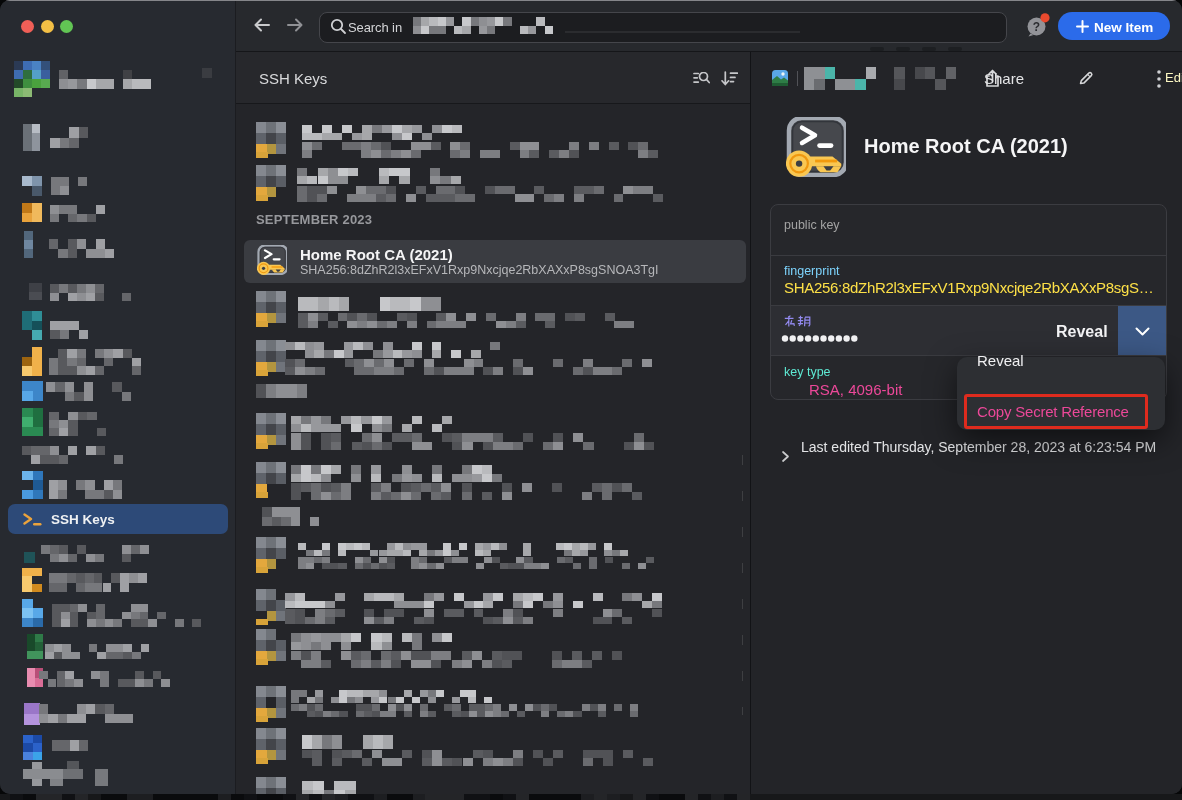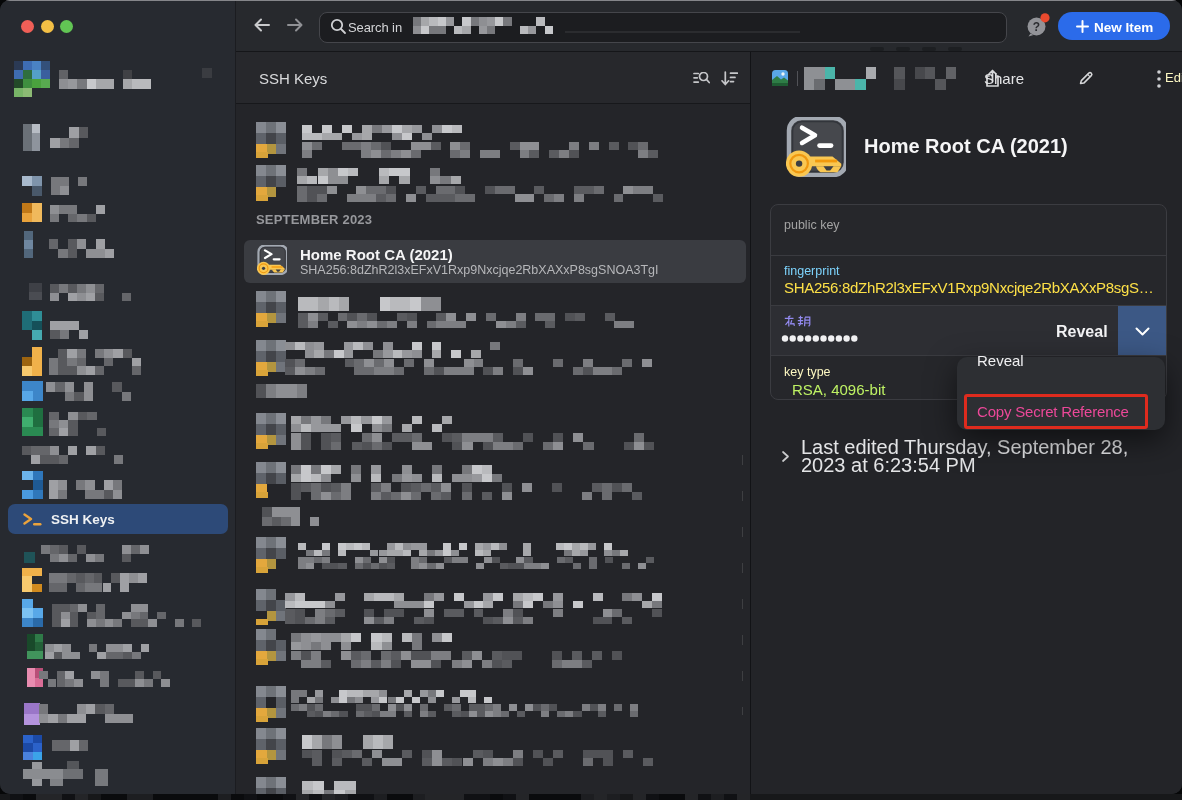--- a/index.html
+++ b/index.html
@@ -1516,30 +1516,30 @@
       <circle cx="50.2" cy="4.5" r="3.2" fill="#f0f0f2"></circle>
       <circle cx="57.9" cy="4.5" r="3.2" fill="#f0f0f2"></circle>
       <circle cx="65.6" cy="4.5" r="3.2" fill="#f0f0f2"></circle>
       <circle cx="73.3" cy="4.5" r="3.2" fill="#f0f0f2"></circle>
     </svg>
 <div class="txt" style="left:1056px;top:323px;font-size:16px;font-weight:700;color:#f2f2f4">Reveal</div>
 <div class="ab" style="left:1118px;top:306px;width:48px;height:49px;background:#3c5885"></div>
 <svg class="ab" style="left:1135px;top:327px" width="15" height="9" viewBox="0 0 15 9">
 <path d="M1.5 1.5 L7.5 7.5 L13.5 1.5" stroke="#fff" stroke-width="2" fill="none" stroke-linecap="round" stroke-linejoin="round"></path>
     </svg>
-<div class="txt" style="left:784px;top:365px;font-size:12.5px;color:#fef9c3">key type</div>
-<div class="txt" style="left:792px;top:381px;font-size:15px;color:#bef264">RSA, 4096-bit</div>
+<div class="txt" style="left:784px;top:365px;font-size:12.5px;color:#5eead4">key type</div>
+<div class="txt" style="left:809px;top:381px;font-size:15px;color:#ec4899">RSA, 4096-bit</div>
 <div class="ab" style="left:957px;top:357px;width:208px;height:73px;border-radius:10px;background:#2d2f33;box-shadow:0 10px 30px rgba(0,0,0,.55);z-index:5"></div>
 <div class="txt" style="left:977px;top:352px;font-size:15px;color:#f0f0f2;z-index:6">Reveal</div>
 <div class="ab" style="left:964px;top:394px;width:184px;height:35px;border:3.5px solid #de2b1e;border-radius:3px;z-index:6"></div>
 <div class="txt" style="left:977px;top:403px;font-size:15px;letter-spacing:-0.2px;color:#ec4899;z-index:6">Copy Secret Reference</div>
 <svg class="ab" style="left:781px;top:450px" width="9" height="13" viewBox="0 0 9 13">
 <path d="M2 2 L7 6.5 L2 11" stroke="#c9cacc" stroke-width="1.7" fill="none" stroke-linecap="round" stroke-linejoin="round"></path>
     </svg>
-<div class="ab" style="left:801px;top:439px;width:358px;font-size:20px;line-height:17.5px;color:#e3e4e6">Last edited Thursday, September 28, 2023 at 6:23:54 PM</div>
+<div class="ab" style="left:801px;top:439px;width:358px;font-size:14px;line-height:17.5px;color:#e3e4e6">Last edited Thursday, September 28, 2023 at 6:23:54 PM</div>
 </div>
 <div class="ab" style="left:0;top:794px;width:1182px;height:6px;background:#17181a"></div>
 <svg class="ab" style="left:10px;top:794px;filter:blur(0.3px)" width="740" height="6" shape-rendering="crispEdges">
     <rect x="0.0" y="0.0" width="13.0" height="6.0" fill="#101114"></rect>
     <rect x="13.0" y="0.0" width="13.0" height="6.0" fill="#0a0b0d"></rect>
     <rect x="26.0" y="0.0" width="13.0" height="6.0" fill="#242528"></rect>
     <rect x="38.9" y="0.0" width="13.0" height="6.0" fill="#242528"></rect>
     <rect x="51.9" y="0.0" width="13.0" height="6.0" fill="#101114"></rect>
     <rect x="64.9" y="0.0" width="13.0" height="6.0" fill="#242528"></rect>
     <rect x="90.9" y="0.0" width="13.0" height="6.0" fill="#0a0b0d"></rect>

